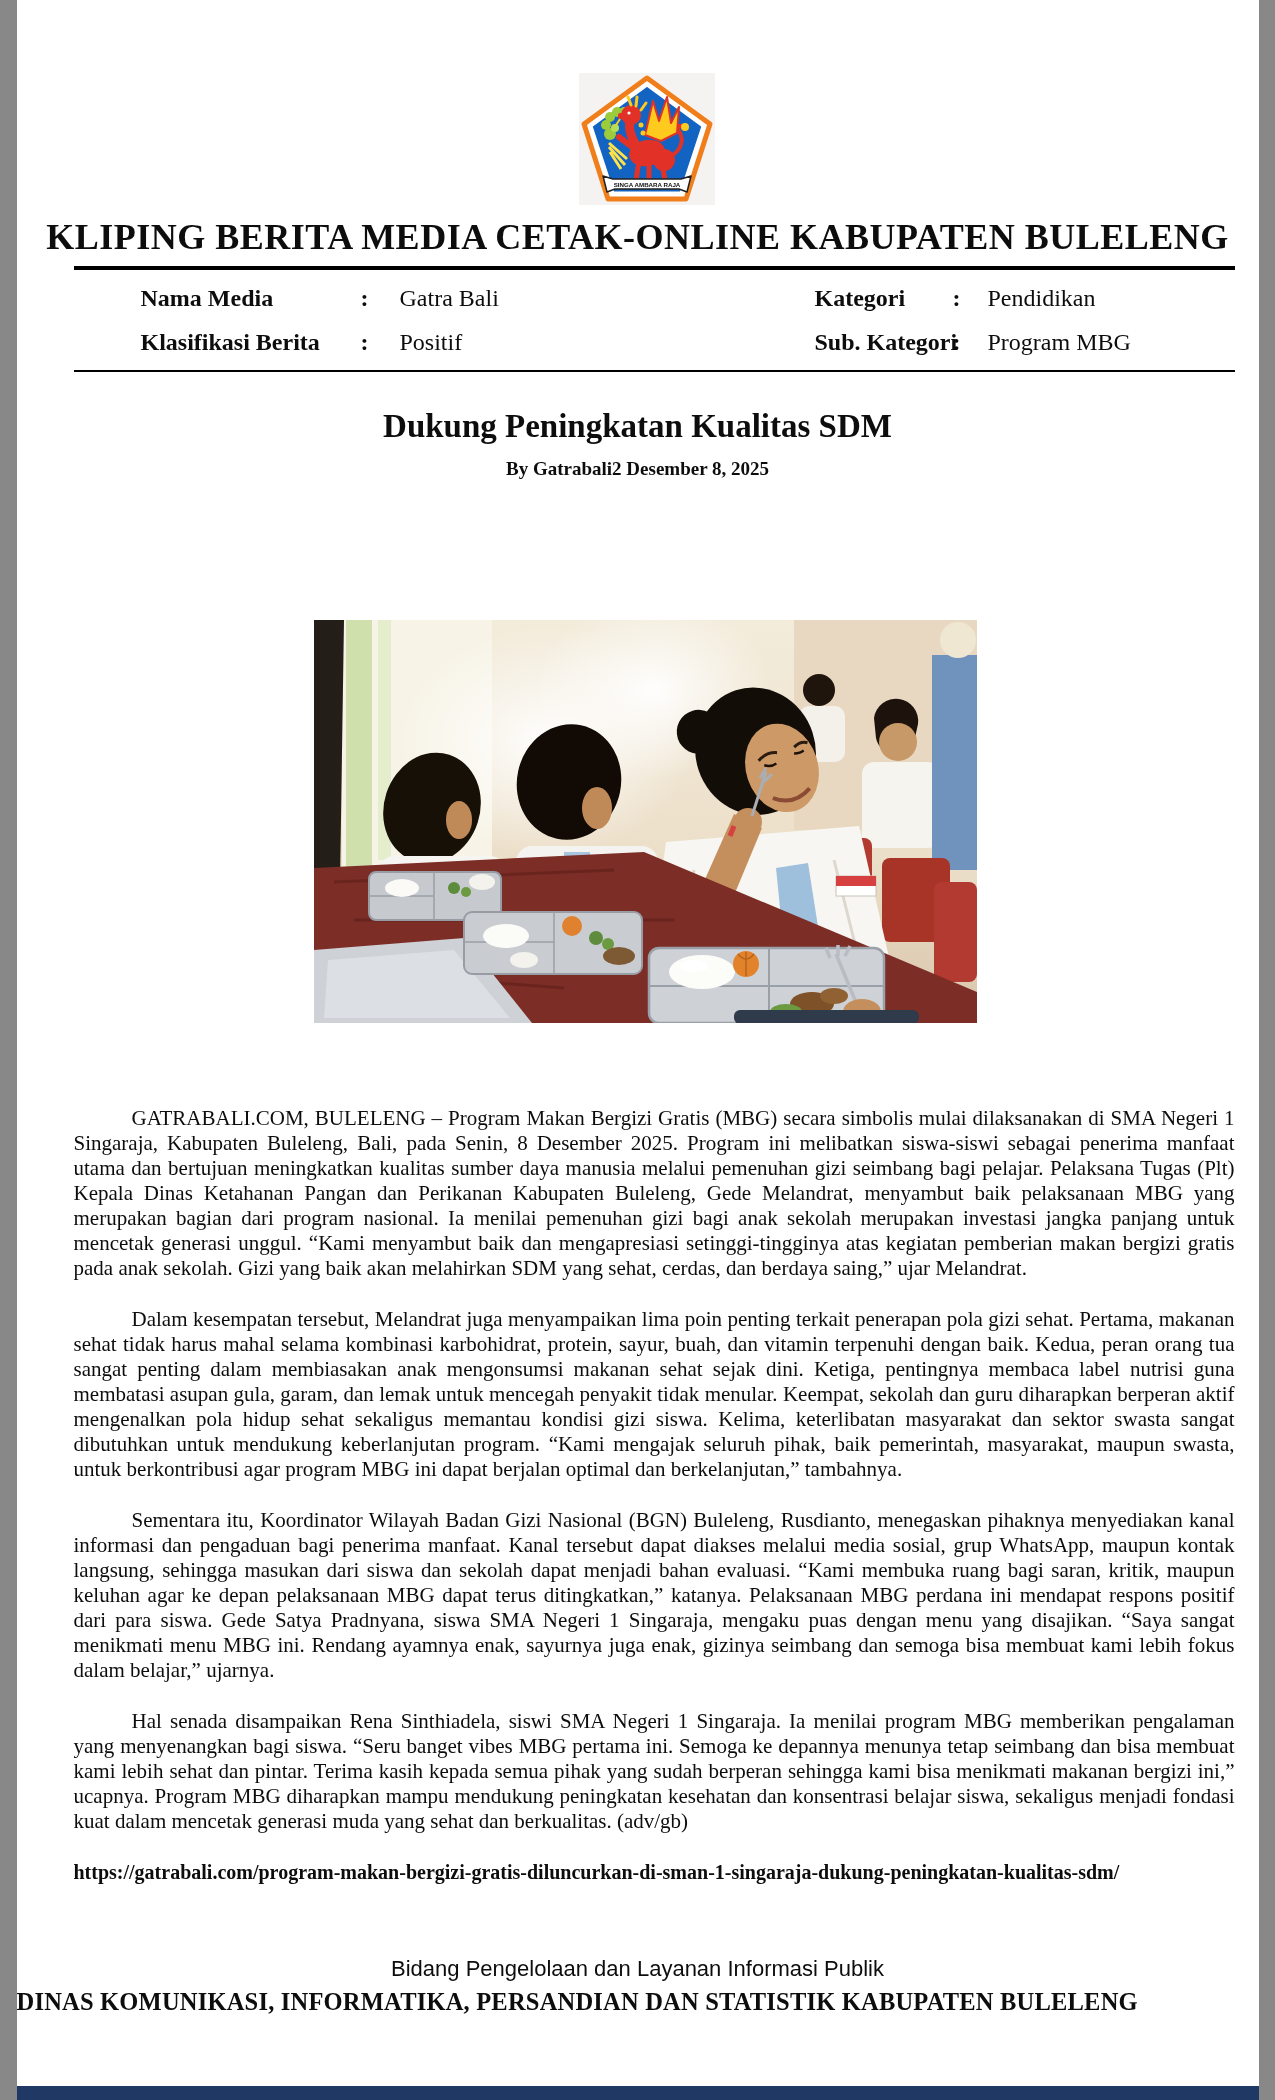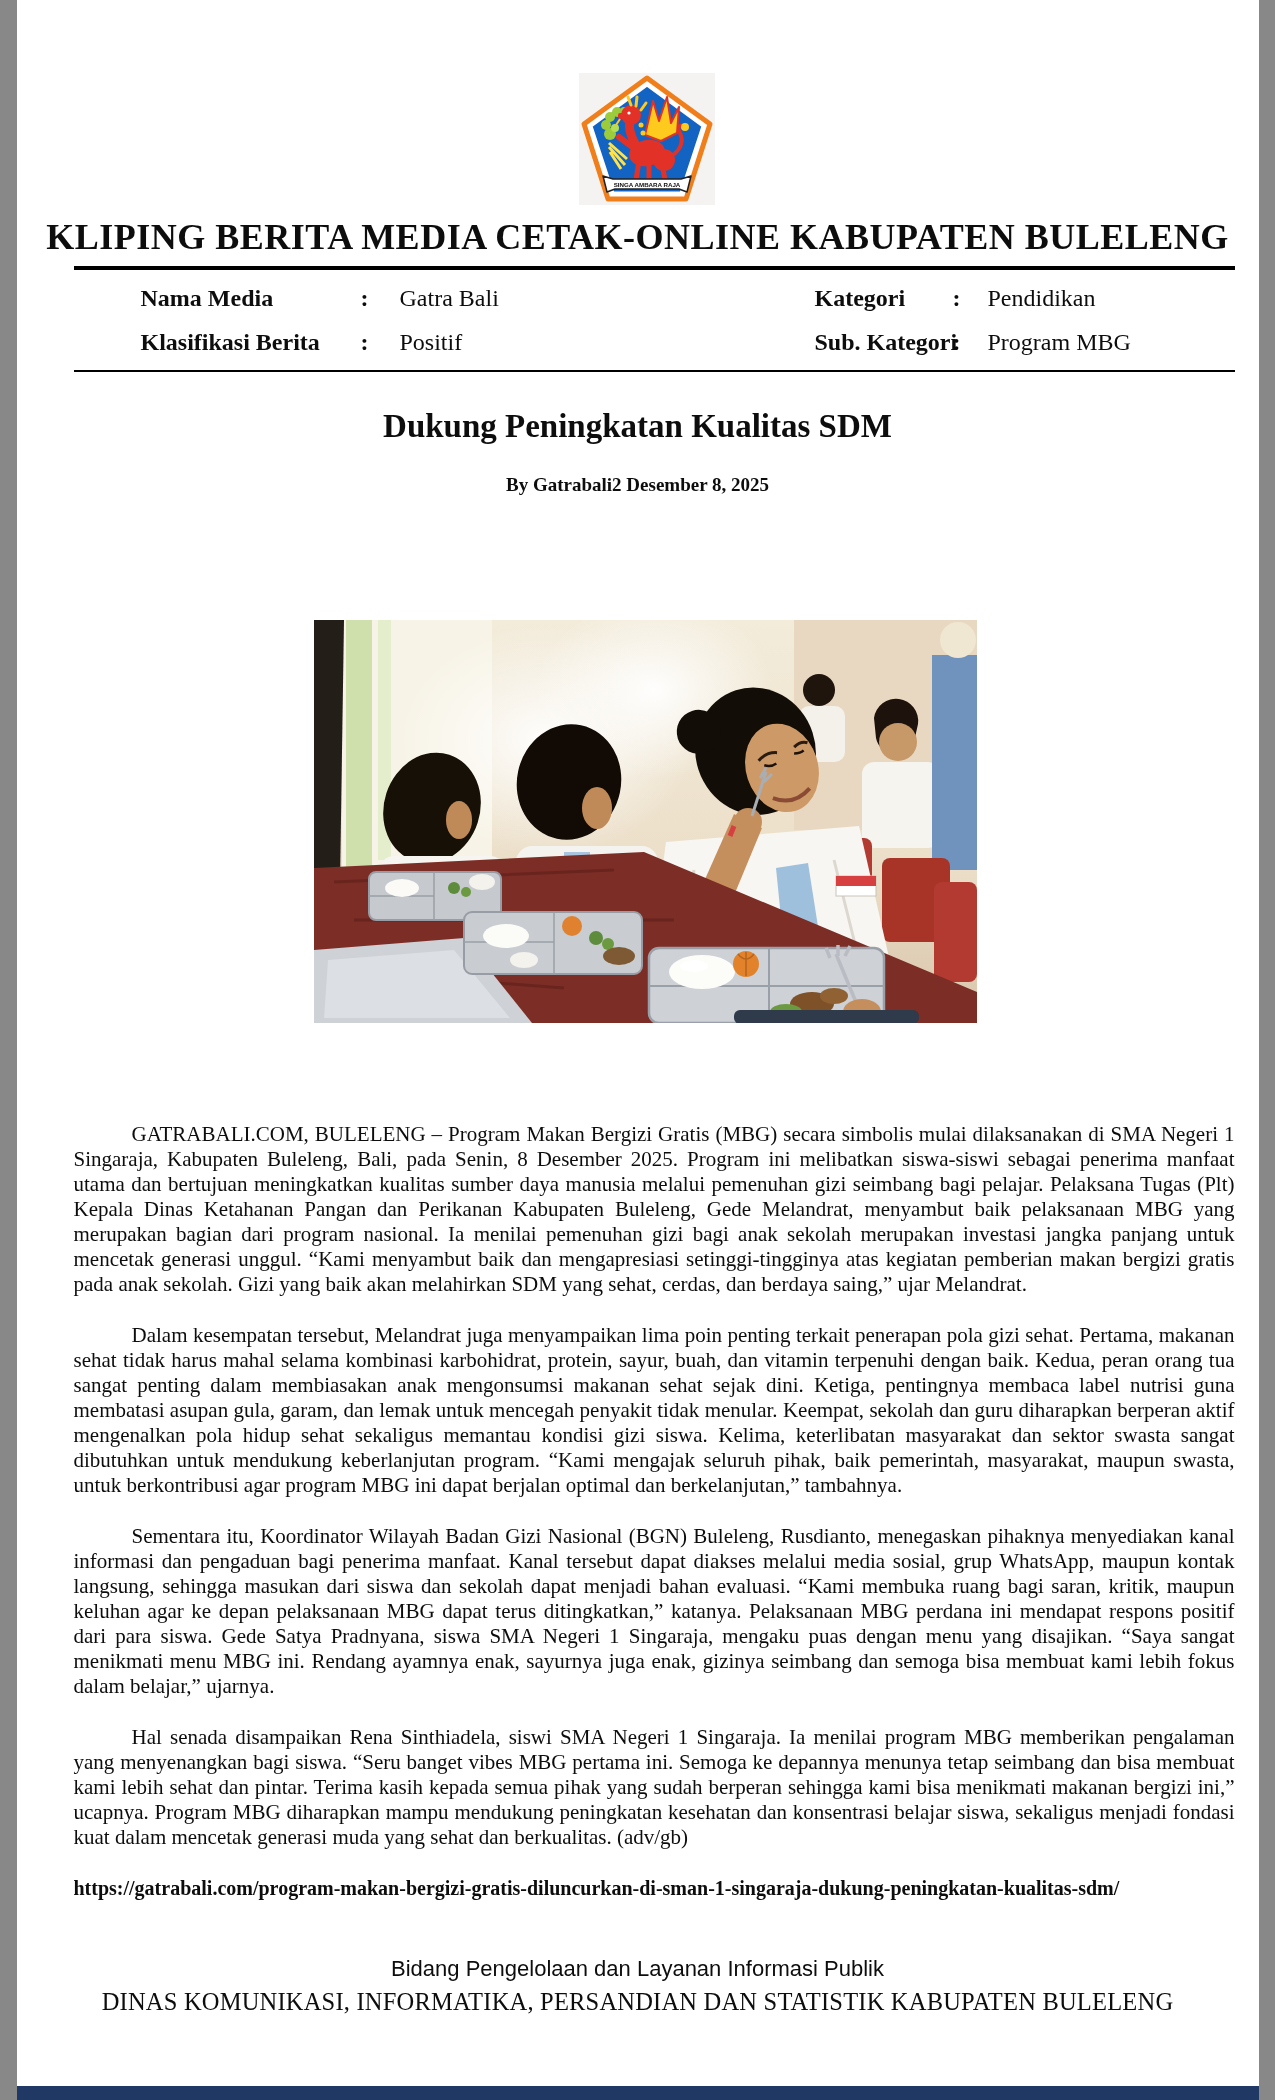--- a/index.html
+++ b/index.html
@@ -27,41 +27,41 @@
   .meta-row span{position:absolute;white-space:nowrap;margin-left:46px;}
   .m-llabel{left:21px;font-weight:bold;}
   .m-lcolon{left:241px;font-weight:bold;}
   .m-lvalue{left:280px;}
   .m-rlabel{left:695px;font-weight:bold;}
   .m-rcolon{left:833px;font-weight:bold;}
   .m-rvalue{left:868px;}
   
   .article-head{position:absolute;left:0;top:402px;width:100%;text-align:center;}
   .article-title{font-size:33px;font-weight:bold;line-height:48px;margin:0;}
-  .byline{font-size:19px;font-weight:bold;margin-top:24px;}
+  .byline{font-size:19px;font-weight:bold;margin-top:8px;}
   
   .photo{position:absolute;left:297px;top:620px;width:663px;height:403px;overflow:hidden;}
   
   .body-text{
     position:absolute;left:57px;top:1106px;width:1161px;
     font-size:21px;line-height:25px;text-align:justify;
   }
-  .body-text p{margin:16px 0 26px 0;text-indent:58px;}
+  .body-text p{margin:0 0 26px 0;text-indent:58px;}
   .article-url{
     font-weight:bold;font-size:20px;text-indent:0 !important;
     word-break:break-all;
   }
   
   .footer-line1{
     position:absolute;left:0;top:1956px;width:100%;text-align:center;
     font-family:"Liberation Sans", sans-serif;font-size:22px;
   }
   .footer-line2{
-    position:absolute;left:0;top:1988px;width:100%;text-align:center;
-    font-size:24.5px;font-weight:normal;letter-spacing:.2px;
+    position:absolute;left:0;top:1988px;width:100%;text-align:left;
+    font-size:24.5px;font-weight:bold;letter-spacing:.2px;
   }
   .bottom-bar{position:absolute;left:0;bottom:0;width:100%;height:14px;background:#1f3864;}
 </style>
 </head>
 <body>
 
 <div class="page">
 
   <div class="logo-box">
     <svg viewBox="0 0 136 132" width="136" height="132">

